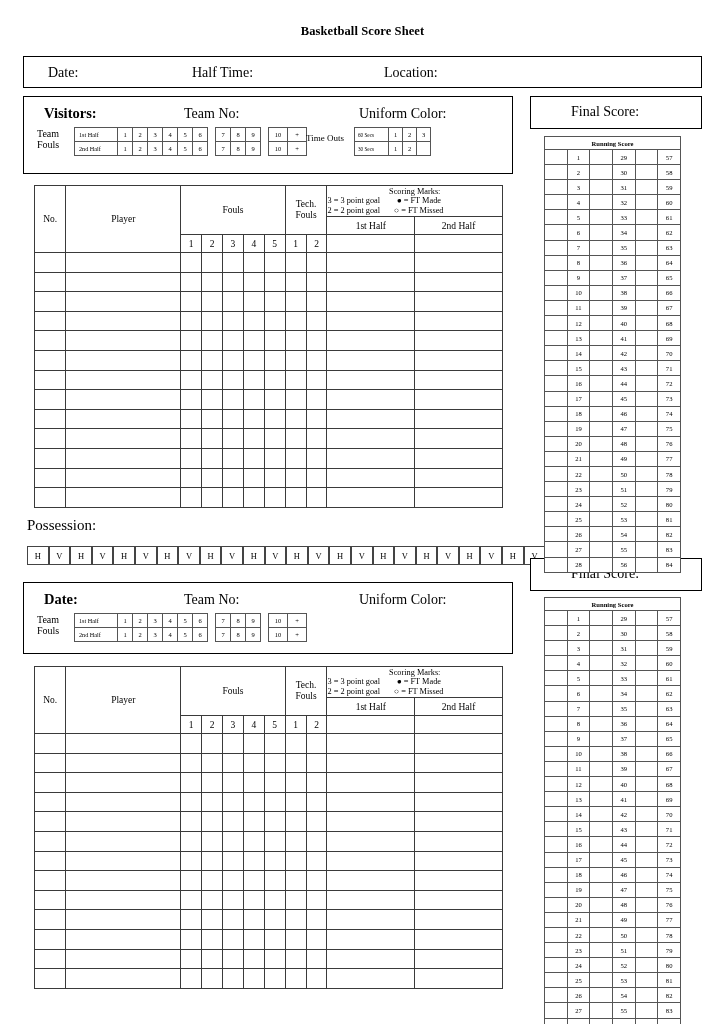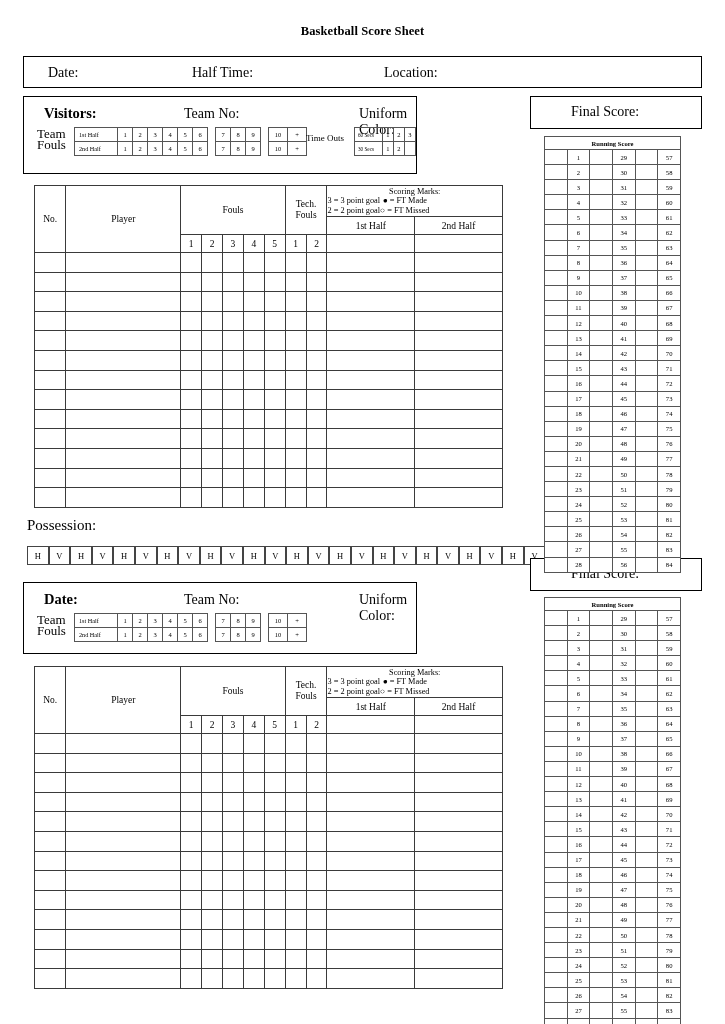--- a/index.html
+++ b/index.html
@@ -48,21 +48,21 @@
     top: 8px;
     font-size: 14px;
   }
   .info-bar .lbl.date { left: 24px; }
   .info-bar .lbl.gametime { left: 168px; }
   .info-bar .lbl.location { left: 360px; }
 
   
   .team-head {
     left: 23px;
-    width: 394px;
+    width: 490px;
   }
   .team-head.visitors { top: 96px; height: 78px; }
   .team-head.home     { top: 582px; height: 72px; }
 
   .team-head .team-name {
     position: absolute;
     left: 20px;
     top: 8px;
     font-size: 14.5px;
     font-weight: bold;
@@ -77,21 +77,21 @@
     position: absolute;
     left: 335px;
     top: 9px;
     font-size: 14px;
   }
 
   .fouls-label {
     position: absolute;
     left: 13px;
     top: 32px;
-    font-size: 13px;
+    font-size: 10px;
     line-height: 10.5px;
   }
 
   
   .tf-wrap {
     position: absolute;
     top: 30px;
     left: 50px;
     display: flex;
     gap: 7px;
@@ -182,20 +182,21 @@
   td.marks-cell {
     text-align: left;
     padding: 2px 0 2px 5px;
     height: 30px;
     vertical-align: top;
     font-family: Liberation Serif, serif;
   }
   .marks-title { font-size: 8.3px; line-height: 9.6px; }
   .marks-grid {
     display: flex;
+    gap: 14px;
     margin-top: 0px;
   }
   .marks-col { font-size: 8.3px; line-height: 9.6px; }
 
   th.half-hdr { height: 17px; font-size: 9.5px; }
   td.foulnum  { height: 17px; font-size: 9px; }
   tr.player-row td { height: 18.6px; }
 
   
   .poss-label {

